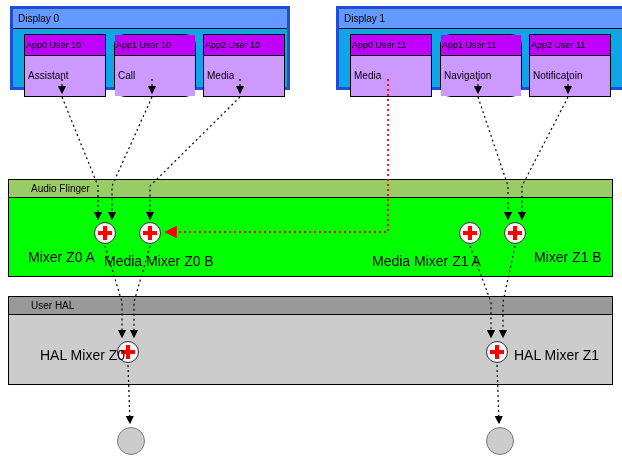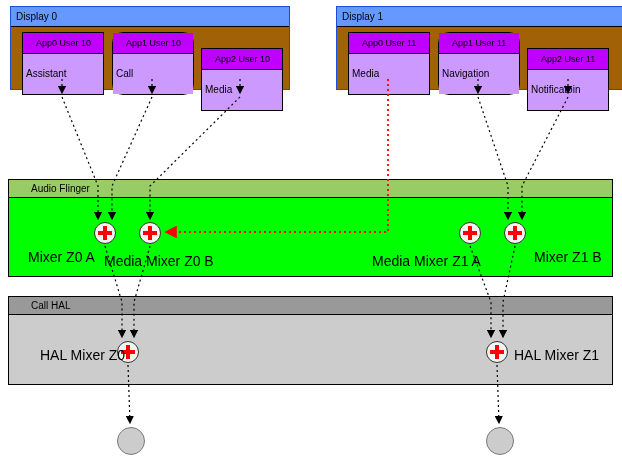--- a/index.html
+++ b/index.html
@@ -9,22 +9,22 @@
     height: 460px;
     background: #ffffff;
     font-family: "Liberation Sans", sans-serif;
     color: #000;
     overflow: hidden;
   }
 
   
   .display-panel {
     position: absolute;
-    background: #a16207;
-    border: 1px solid #1d4ed8;
+    background: #0ea5e9;
+    border: 3px solid #1d4ed8;
     box-sizing: border-box;
   }
   #display0 { left: 10px; top: 6px; width: 280px; height: 84px; }
   #display1 { left: 336px; top: 6px; width: 302px; height: 84px; }
   .panel-header {
     height: 19px;
     line-height: 19px;
     background: var(--display-header, #6699ff);
     border-bottom: 1px solid #000;
     font-size: 10px;
@@ -33,26 +33,26 @@
 
   
   .app-card {
     position: absolute;
     top: 25px;
     width: 80px;
     border: 1px solid #000;
     box-sizing: content-box;
     background: #fff;
   }
-  .pos-a { left: 11px; } .pos-b { left: 101px; border-radius: 11px; } .pos-c { left: 190px; margin-top: 16px; }
+  .pos-a { left: 11px; } .pos-b { left: 101px; border-radius: 11px; } .pos-c { left: 190px; }
   .app-header {
     height: 20px; line-height: 20px;
     background: var(--app-header, #bf00ff);
     border-bottom: 1px solid #000;
-    font-size: 9px; padding: 0 13px;
+    font-size: 9px; padding: 0 1px;
     white-space: nowrap; overflow: hidden;
   }
   .app-body {
     height: 22px; line-height: 22px;
     background: var(--app-body, #cc99ff);
     font-size: 10px; padding: 9px 3px;
     white-space: nowrap; overflow: hidden;
   }
 
   
@@ -184,21 +184,21 @@
       <div class="app-body">Notificatoin</div>
     </div>
   </div>
 
   <div class="band" id="flinger-band">
     <div class="band-header">Audio Flinger</div>
     <div class="band-body"></div>
   </div>
 
   <div class="band" id="hal-band">
-    <div class="band-header">Call HAL</div>
+    <div class="band-header">User HAL</div>
     <div class="band-body"></div>
   </div>
 
   <svg class="connections" viewBox="0 0 622 460">
     <defs>
       <marker id="arrow-black" markerWidth="7" markerHeight="7" refX="6" refY="3.5" orient="auto">
         <path d="M0,0 L7,3.5 L0,7 Z" fill="#000"></path>
       </marker>
       <marker id="arrow-red" markerWidth="7" markerHeight="7" refX="6" refY="3.5" orient="auto">
         <path d="M0,0 L7,3.5 L0,7 Z" fill="#ff0000"></path>

